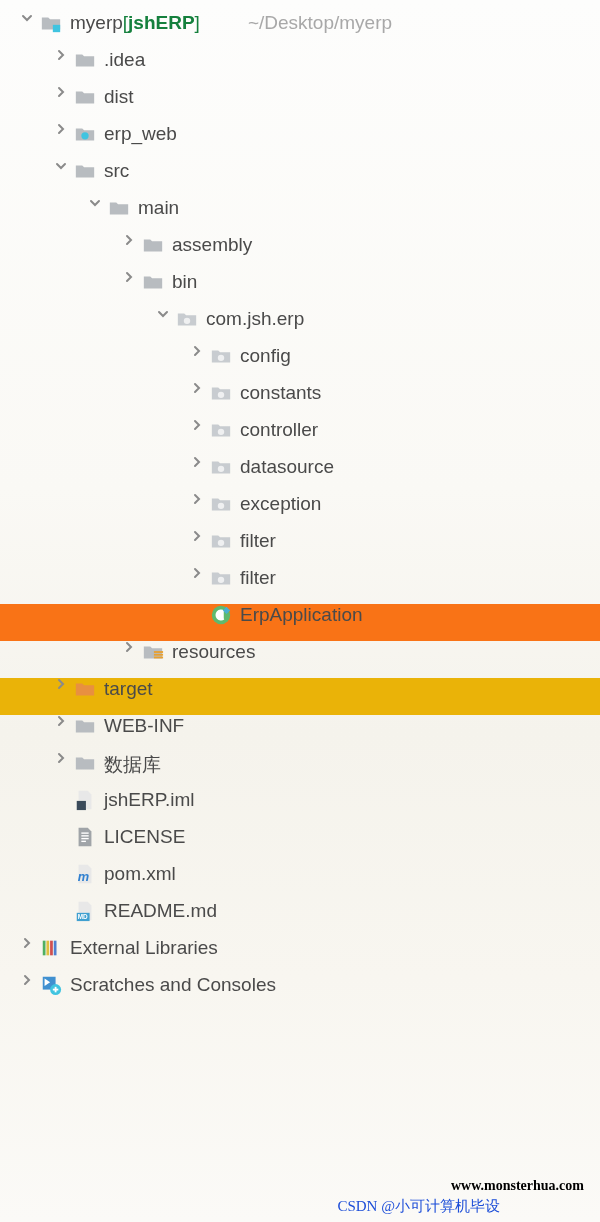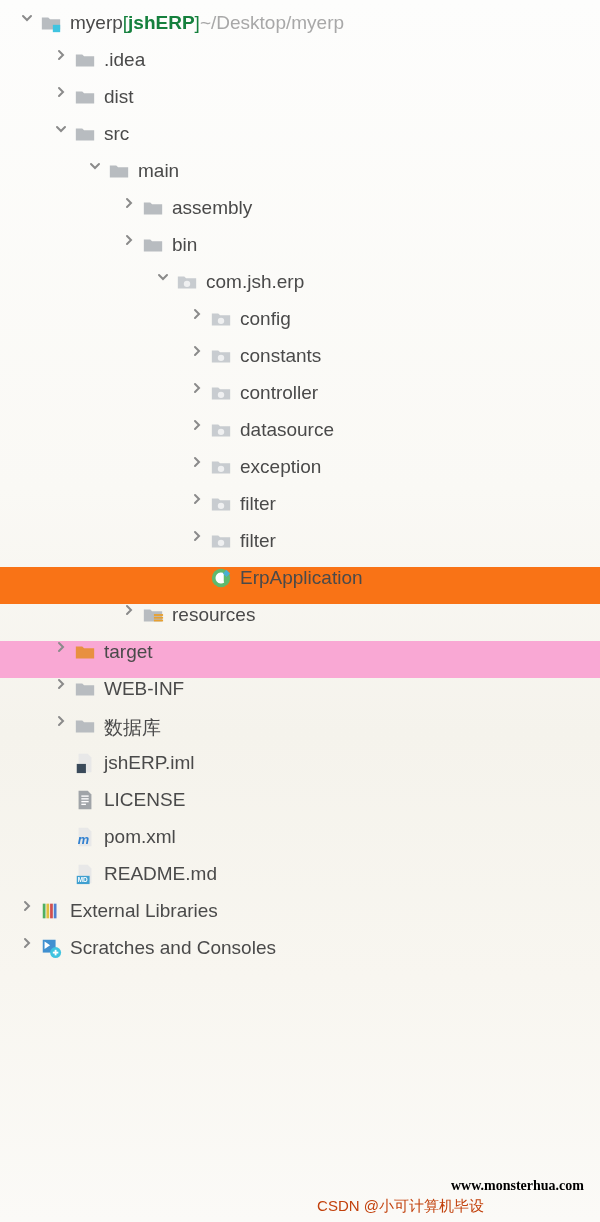--- a/index.html
+++ b/index.html
@@ -15,58 +15,59 @@
     }
     .tree { padding-top: 12px; }
     .row {
       display: flex;
       align-items: flex-start;
       height: 37px;
       white-space: nowrap;
       cursor: pointer;
     }
     .row.selected { background: #f97316; }
-    .row.orange-bg { background: #f9a8d4; }
+    .row.orange-bg { background: #eab308; }
     .indent { display: inline-block; }
     .arrow {
       width: 22px;
       display: inline-flex;
       justify-content: center;
       align-items: center;
       color: #7a7a7a;
       font-size: 15px;
     }
     .arrow.blank { visibility: hidden; }
     .icon { 
       width: 26px; 
       display: inline-flex; 
       justify-content: center; 
       align-items: center;
       margin-right: 6px;
     }
     .icon svg { width: 22px; height: 22px; }
     .label { color: #4a4a4a; }
-    .label-gray { color: #a8a8a8; }
+    .label-gray { color: #a8a8a8; padding-left: 48px; }
     .root-name { color: #4a4a4a; }
     .root-bracket { color: #15803d; }
     .wm1 {
       position: absolute;
       bottom: 28px;
       right: 16px;
       font-weight: bold;
       font-size: 14px;
       color: #000;
       font-family: Georgia, serif;
     }
     .wm2 {
       position: absolute;
       bottom: 6px;
-      right: 116px;
+      right: 100px;
       font-size: 15px;
-      color: #c2410c;
+      color: #1d4ed8;
+      font-family: Liberation Serif, serif;
     }
   </style>
 </head>
 <body>
 
 <div class="tree" id="tree-container">
     <div class="row">
       <span class="indent" style="width: 16px;"></span>
       <span class="arrow">
         <svg width="12" height="12" viewBox="0 0 12 12">
@@ -103,20 +104,35 @@
         <svg width="12" height="12" viewBox="0 0 12 12">
           <path d="M4 2l4 4-4 4" stroke="#8a8a8a" stroke-width="2" fill="none" stroke-linecap="round"></path>
         </svg>
       </span>
       <span class="icon">
         <svg viewBox="0 0 24 24">
           <path fill="#b8bcc0" d="M2 6h7l2 2h11v11H2z"></path>
         </svg>
       </span>
       <span class="label">dist</span>
+    </div>
+    <div class="row">
+      <span class="indent" style="width: 50px;"></span>
+      <span class="arrow">
+        <svg width="12" height="12" viewBox="0 0 12 12">
+          <path d="M4 2l4 4-4 4" stroke="#8a8a8a" stroke-width="2" fill="none" stroke-linecap="round"></path>
+        </svg>
+      </span>
+      <span class="icon">
+        <svg viewBox="0 0 24 24">
+          <path fill="#b8bcc0" d="M2 6h7l2 2h11v11H2z"></path>
+          <circle cx="12" cy="14" r="4" fill="#40c4e0"></circle>
+        </svg>
+      </span>
+      <span class="label">erp_web</span>
     </div>
     <div class="row">
       <span class="indent" style="width: 50px;"></span>
       <span class="arrow">
         <svg width="12" height="12" viewBox="0 0 12 12">
           <path d="M2 4l4 4 4-4" stroke="#8a8a8a" stroke-width="2" fill="none" stroke-linecap="round"></path>
         </svg>
       </span>
       <span class="icon">
         <svg viewBox="0 0 24 24">

